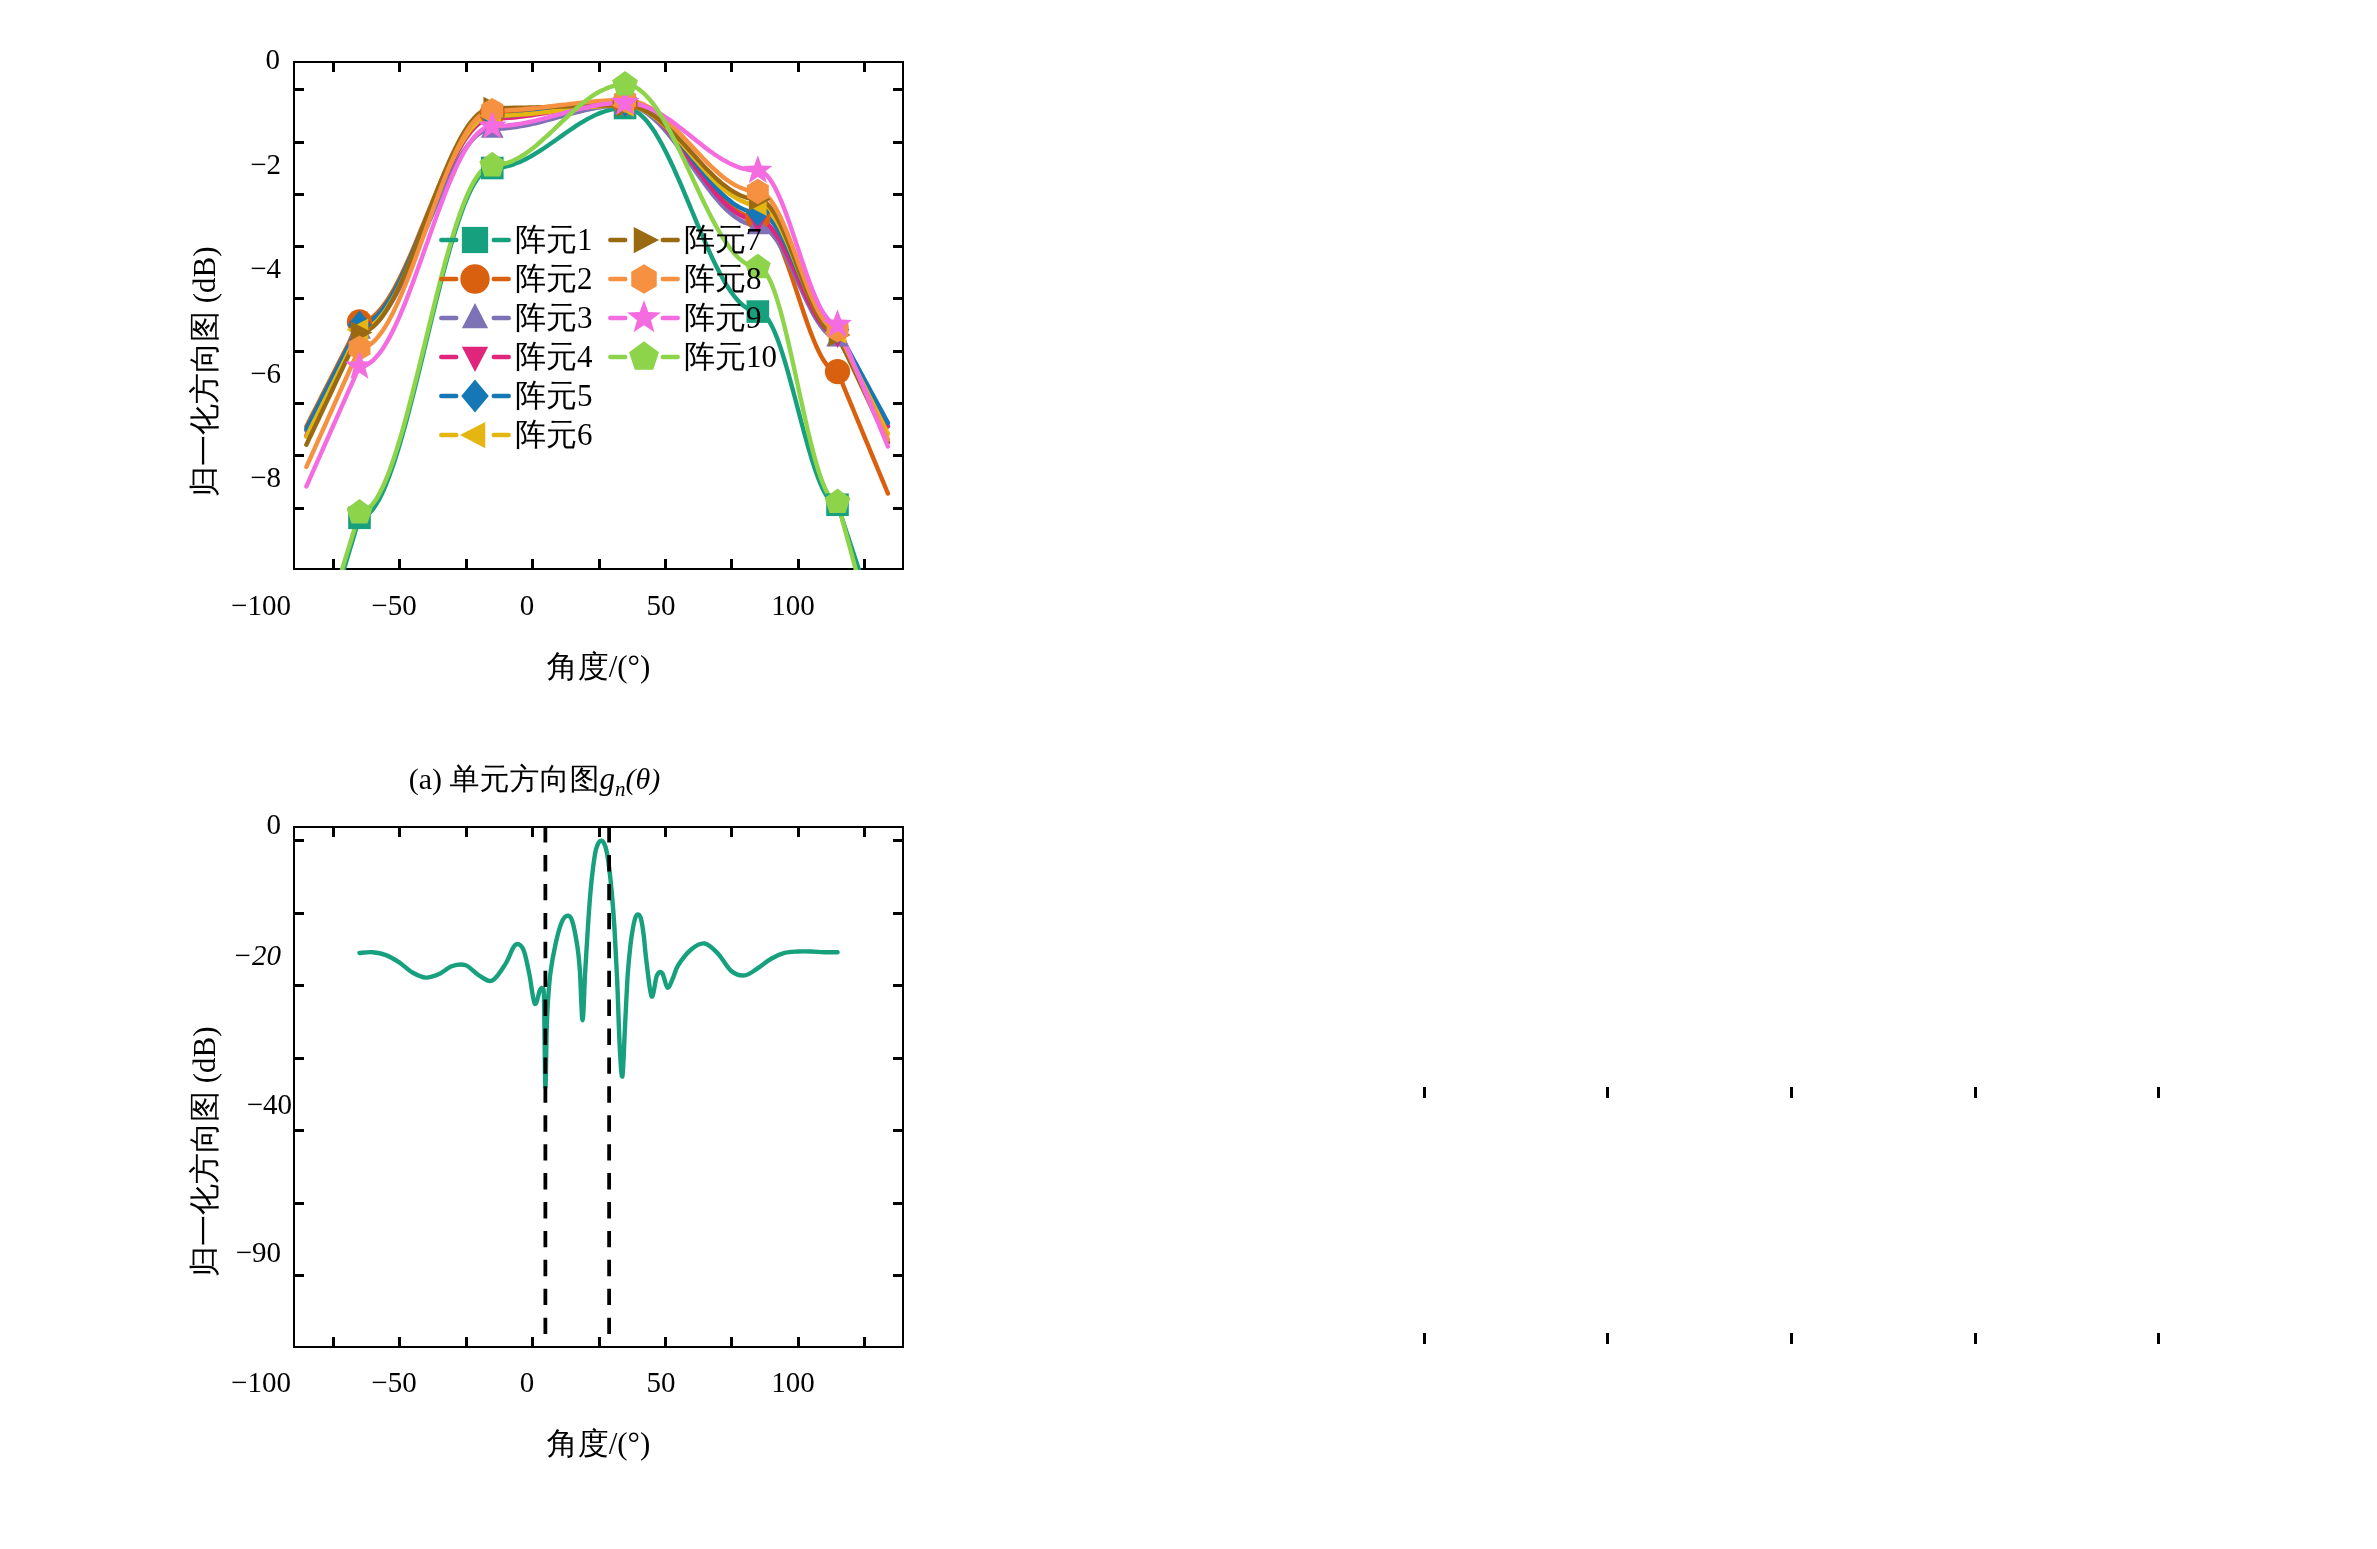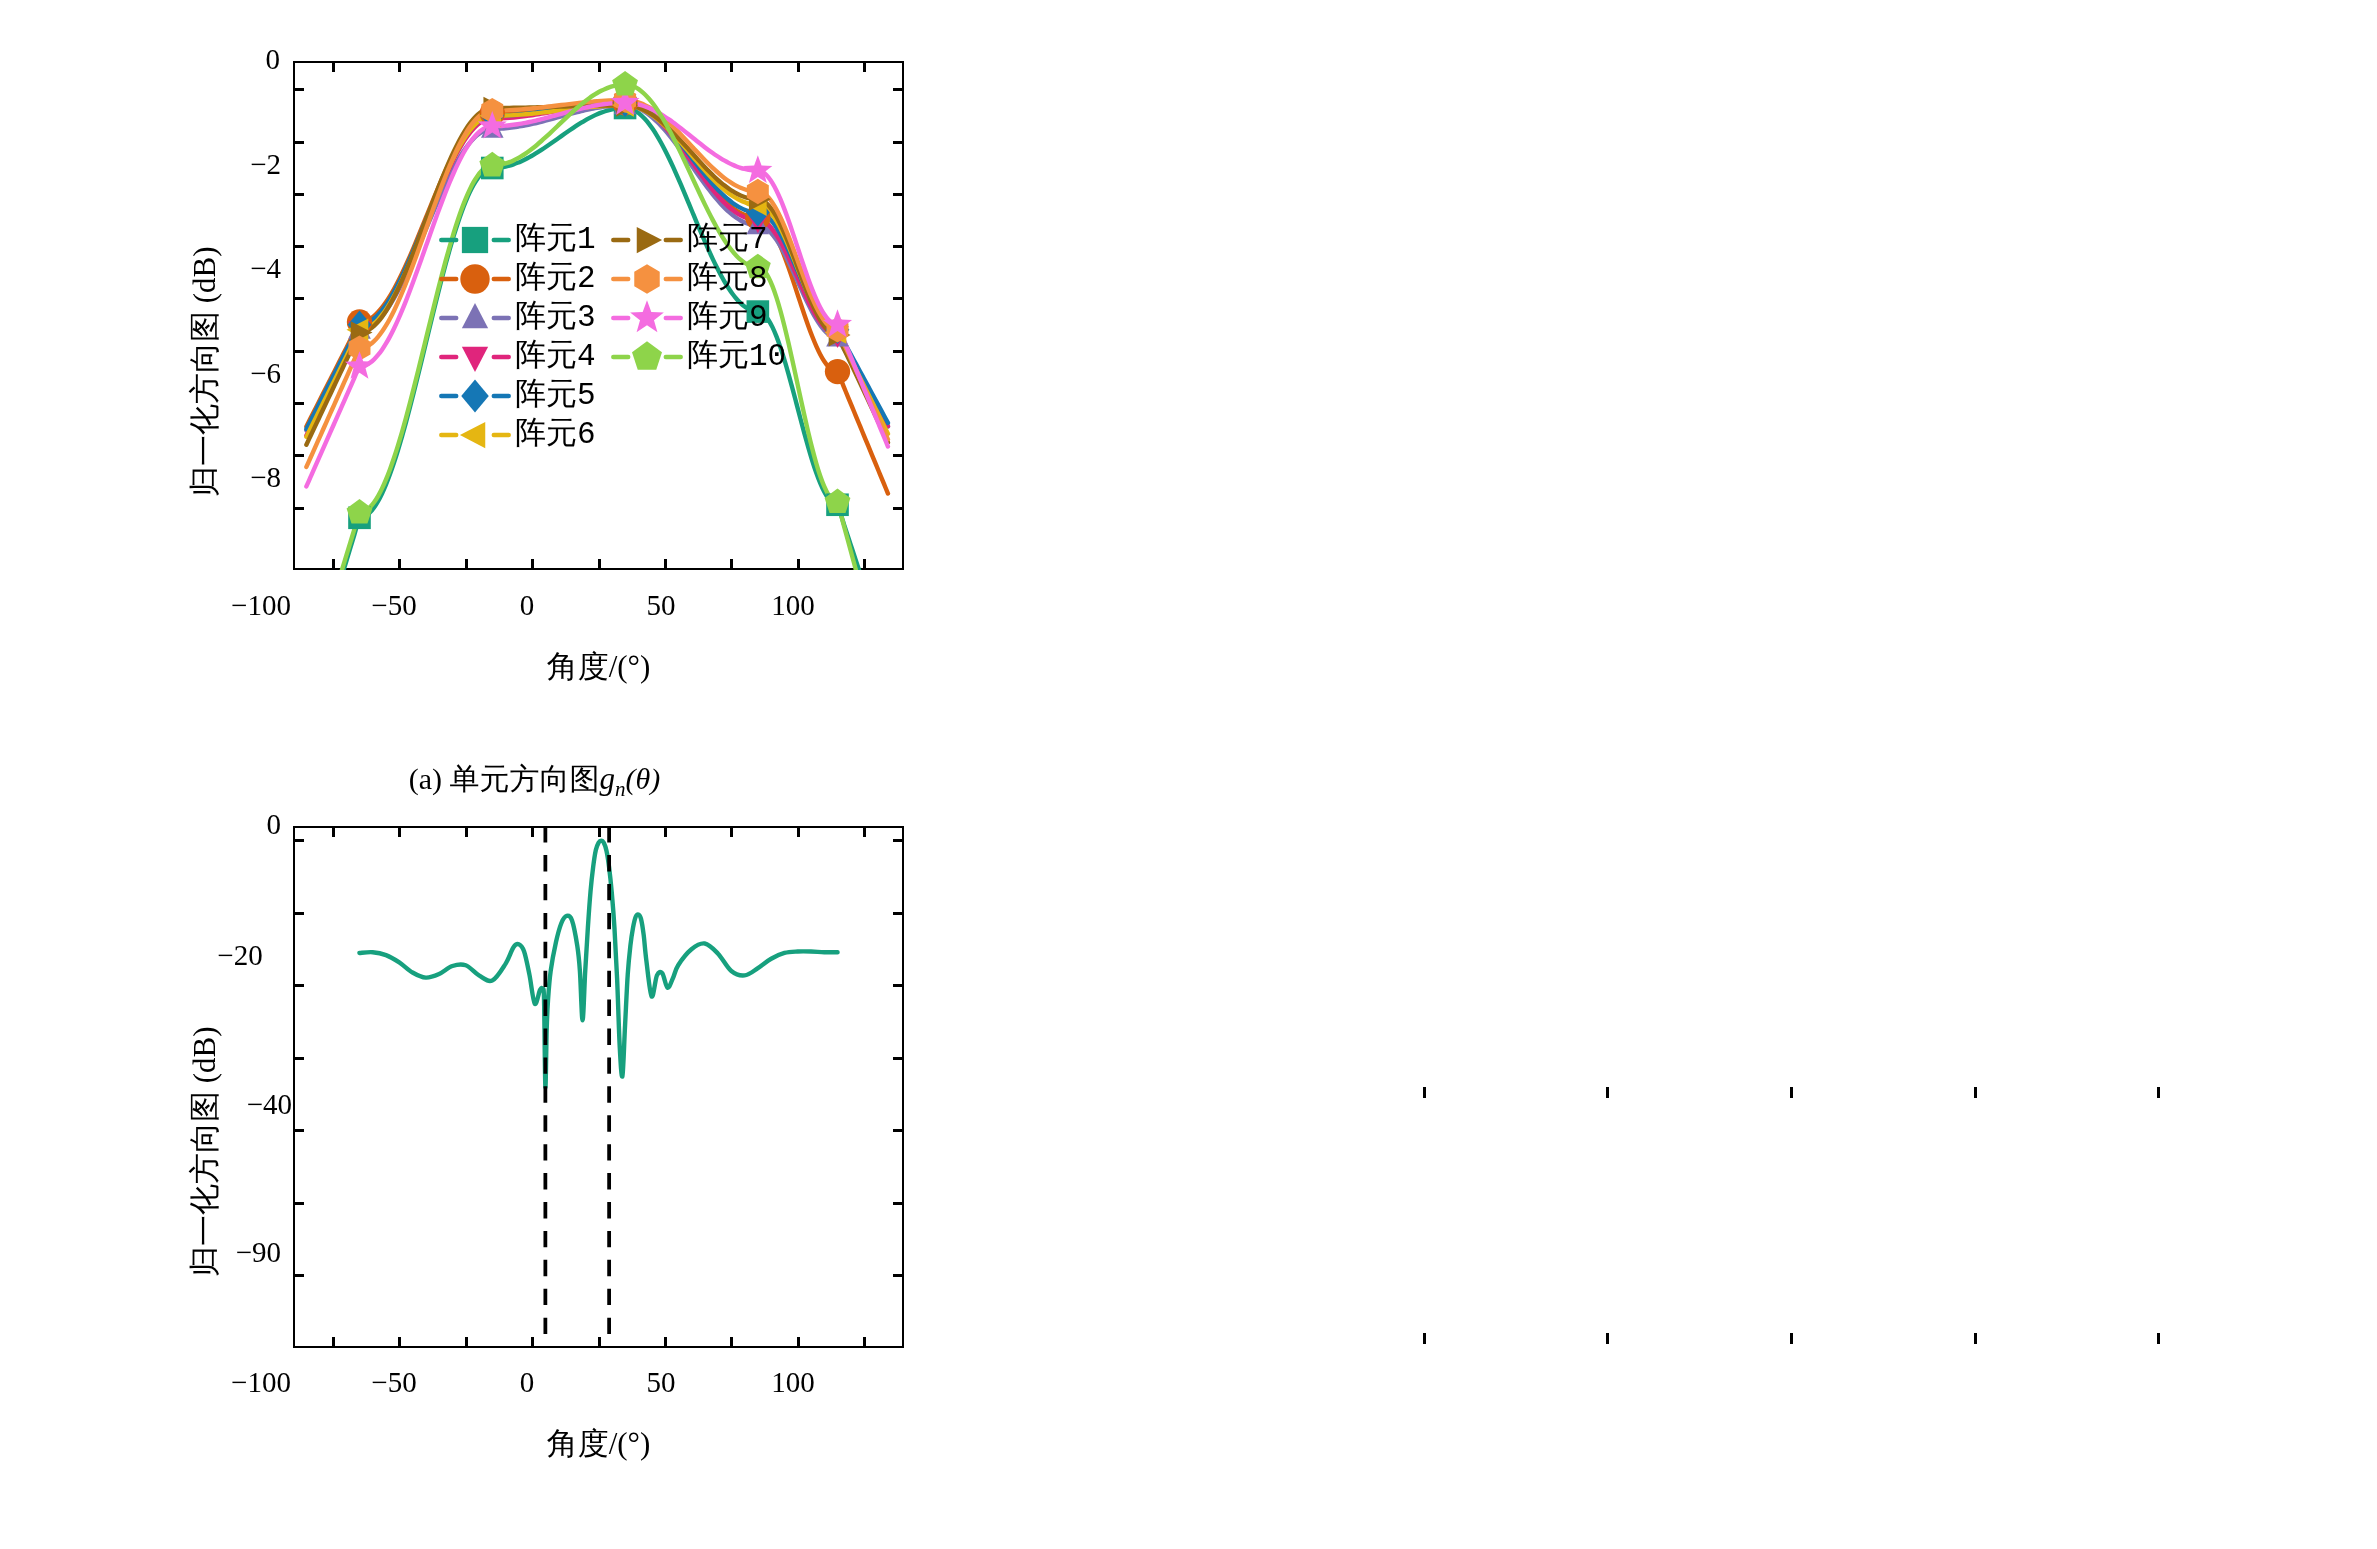--- a/index.html
+++ b/index.html
@@ -6,21 +6,21 @@
   body{width:2377px;height:1550px;position:relative;
        font-family:"Liberation Serif","DejaVu Serif",serif;color:#000;}
   .panel{position:absolute;}
   .axis-box{position:absolute;border:2.5px solid #000;box-sizing:border-box;background:transparent;}
   .tick-lbl{position:absolute;font-size:29px;line-height:1;white-space:nowrap;text-align:center;}
   .ax-title{position:absolute;font-size:31px;line-height:1;white-space:nowrap;text-align:center;}
   .ax-title-y{position:absolute;font-size:31px;line-height:1;white-space:nowrap;
               transform-origin:0 0;transform:rotate(-90deg);}
   .caption{position:absolute;font-size:30px;line-height:1.35;text-align:center;white-space:pre-line;font-family:Liberation Serif, serif;}
   svg{display:block;overflow:visible;}
-  .legend-wrap{position:absolute;font-family:Liberation Mono, monospace;}
+  .legend-wrap{position:absolute;}
   .legend-grid{display:grid;grid-template-columns:auto auto;column-gap:16.4px;row-gap:0px;align-items:center;}
   .lg-cell{display:flex;align-items:center;gap:5px;height:39px;}
   .lg-txt{font-size:31px;line-height:1;white-space:nowrap;}
 </style>
 </head>
 <body>
 
 <div class="panel" style="left:0;top:0;width:1069px;height:792px;">
 
   <div class="axis-box" style="left:293px;top:61px;width:611px;height:509px;"></div>
@@ -272,21 +272,21 @@
     <g clip-path="url(#clipC)">
       <path id="panelC-curve" fill="none" stroke-width="7" stroke-linejoin="round" stroke-linecap="round" d="M105.65,201.74 C109.17,201.54 119.74,200.01 126.78,200.58 C133.83,201.16 140.87,202.50 147.91,205.19 C154.96,207.88 162.00,212.11 169.04,216.72 C176.09,221.33 183.13,228.83 190.17,232.86 C197.22,236.90 204.26,240.55 211.30,240.93 C218.35,241.31 225.39,238.24 232.43,235.17 C239.48,232.09 246.52,224.79 253.57,222.49 C260.61,220.18 267.65,218.84 274.70,221.33 C281.74,223.83 288.78,233.44 295.83,237.47 C302.87,241.51 309.91,248.62 316.96,245.54 C324.00,242.47 332.45,227.87 338.09,219.03 C343.72,210.19 347.24,197.70 350.77,192.51 C354.29,187.33 356.40,186.75 359.22,187.90 C362.03,189.06 364.85,191.36 367.67,199.43 C370.49,207.50 373.30,222.49 376.12,236.32 C378.94,250.15 381.76,278.40 384.57,282.43 C387.39,286.47 390.91,264.37 393.03,260.53 C395.14,256.69 396.20,256.69 397.25,259.38 C398.31,262.06 398.66,250.73 399.37,276.67 C400.07,302.60 400.77,407.31 401.48,415.00 C402.18,422.69 402.89,345.83 403.59,322.78 C404.30,299.72 404.65,292.04 405.70,276.67 C406.76,261.30 407.82,245.93 409.93,230.56 C412.04,215.19 415.57,197.13 418.38,184.44 C421.20,171.76 424.02,161.39 426.83,154.47 C429.65,147.56 432.47,143.71 435.29,142.94 C438.10,142.18 440.92,141.98 443.74,149.86 C446.56,157.74 450.08,176.76 452.19,190.21 C454.30,203.66 455.01,210.77 456.42,230.56 C457.83,250.34 459.23,308.94 460.64,308.94 C462.05,308.94 463.46,255.15 464.87,230.56 C466.28,205.96 467.69,182.52 469.10,161.39 C470.50,140.25 471.91,119.89 473.32,103.75 C474.73,87.61 476.14,75.51 477.55,64.56 C478.96,53.60 480.37,44.38 481.77,38.04 C483.18,31.70 484.59,29.01 486.00,26.51 C487.41,24.02 488.82,23.06 490.23,23.06 C491.63,23.06 493.04,23.82 494.45,26.51 C495.86,29.20 497.27,32.66 498.68,39.19 C500.09,45.73 501.50,54.56 502.90,65.71 C504.31,76.85 505.72,90.11 507.13,106.06 C508.54,122.00 509.95,138.72 511.36,161.39 C512.77,184.06 514.17,210.38 515.58,242.08 C516.99,273.78 518.40,325.66 519.81,351.60 C521.22,377.53 522.63,403.47 524.03,397.71 C525.44,391.94 526.85,343.91 528.26,317.01 C529.67,290.12 531.08,257.45 532.49,236.32 C533.90,215.19 535.30,202.70 536.71,190.21 C538.12,177.72 539.53,169.07 540.94,161.39 C542.35,153.70 543.76,147.56 545.17,144.10 C546.57,140.64 547.98,140.06 549.39,140.64 C550.80,141.22 552.21,142.18 553.62,147.56 C555.03,152.94 556.43,161.97 557.84,172.92 C559.25,183.87 559.96,196.93 562.07,213.26 C564.18,229.59 567.70,266.87 570.52,270.90 C573.34,274.94 576.16,243.62 578.97,237.47 C581.79,231.32 584.61,230.75 587.43,234.01 C590.24,237.28 593.06,255.72 595.88,257.07 C598.70,258.41 601.51,248.04 604.33,242.08 C607.15,236.13 607.85,229.02 612.78,221.33 C617.71,213.65 626.87,201.74 633.91,195.97 C640.96,190.21 648.00,185.60 655.04,186.75 C662.09,187.90 669.13,195.59 676.17,202.89 C683.22,210.19 690.26,224.79 697.30,230.56 C704.35,236.32 711.39,238.24 718.43,237.47 C725.48,236.70 732.52,230.36 739.57,225.94 C746.61,221.53 753.65,214.99 760.70,210.96 C767.74,206.92 774.78,203.66 781.83,201.74 C788.87,199.81 795.91,199.81 802.96,199.43 C810.00,199.05 817.04,199.24 824.09,199.43 C831.13,199.62 838.17,200.39 845.22,200.58 C852.26,200.78 862.83,200.58 866.35,200.58" stroke="#17a07e"></path>
       <g id="panelC-vlines">
           <line x1="401.47826086956525" y1="0" x2="401.47826086956525" y2="830" stroke="#000" stroke-width="6" stroke-dasharray="26 20"></line>
           <line x1="502.90434782608696" y1="0" x2="502.90434782608696" y2="830" stroke="#000" stroke-width="6" stroke-dasharray="26 20"></line>
         </g>
     </g>
   </svg>
 
   <div class="tick-lbl" style="left:218px;top:11.3px;width:63px;text-align:right;">0</div>
-  <div class="tick-lbl" style="left:199px;top:142px;width:82px;">−20</div>
+  <div class="tick-lbl" style="left:199px;top:142px;width:82px;text-align:right;font-style:italic;">−20</div>
   <div class="tick-lbl" style="left:210px;top:291px;width:82px;text-align:right;">−40</div>
   <div class="tick-lbl" style="left:199px;top:439px;width:82px;text-align:right;">−90</div>
 
   <div class="tick-lbl" style="left:198px;top:569px;width:126px;">−100</div>
   <div class="tick-lbl" style="left:331px;top:569px;width:126px;">−50</div>
   <div class="tick-lbl" style="left:464px;top:569px;width:126px;">0</div>
   <div class="tick-lbl" style="left:598px;top:569px;width:126px;">50</div>
   <div class="tick-lbl" style="left:730px;top:569px;width:126px;">100</div>
 
   <div class="ax-title" style="left:410px;top:629px;width:377px;">角度/(°)</div>

